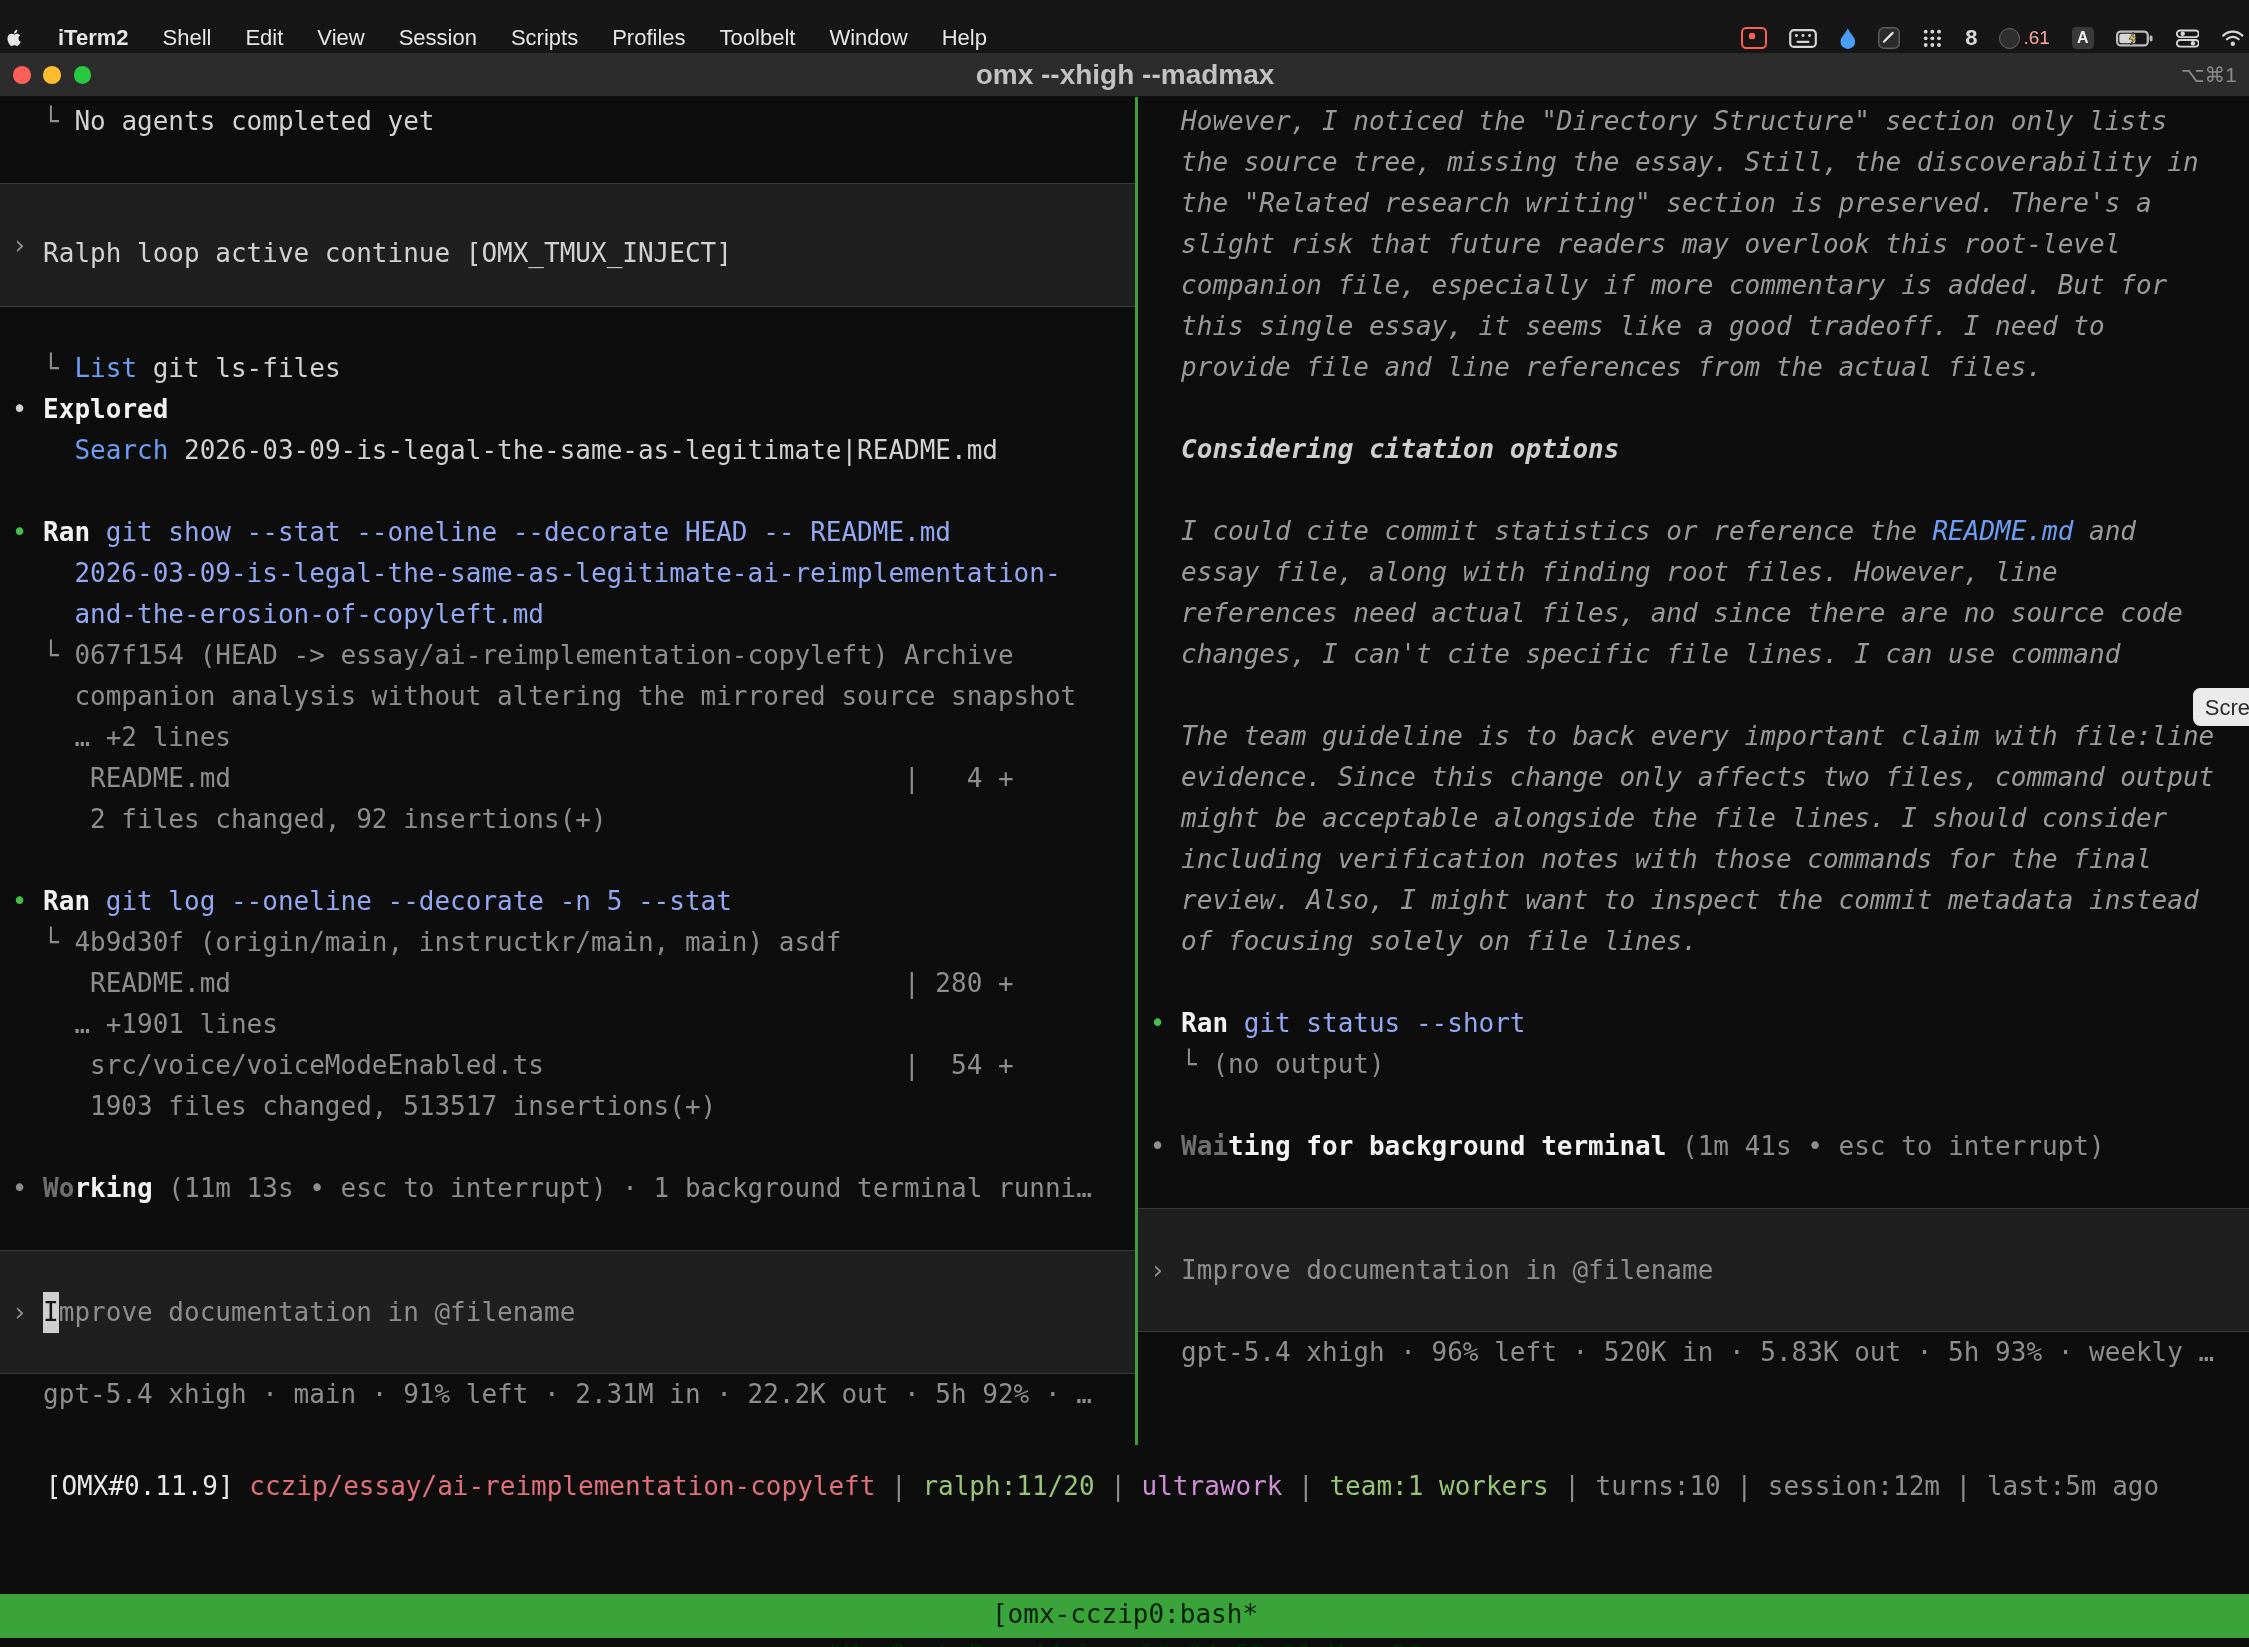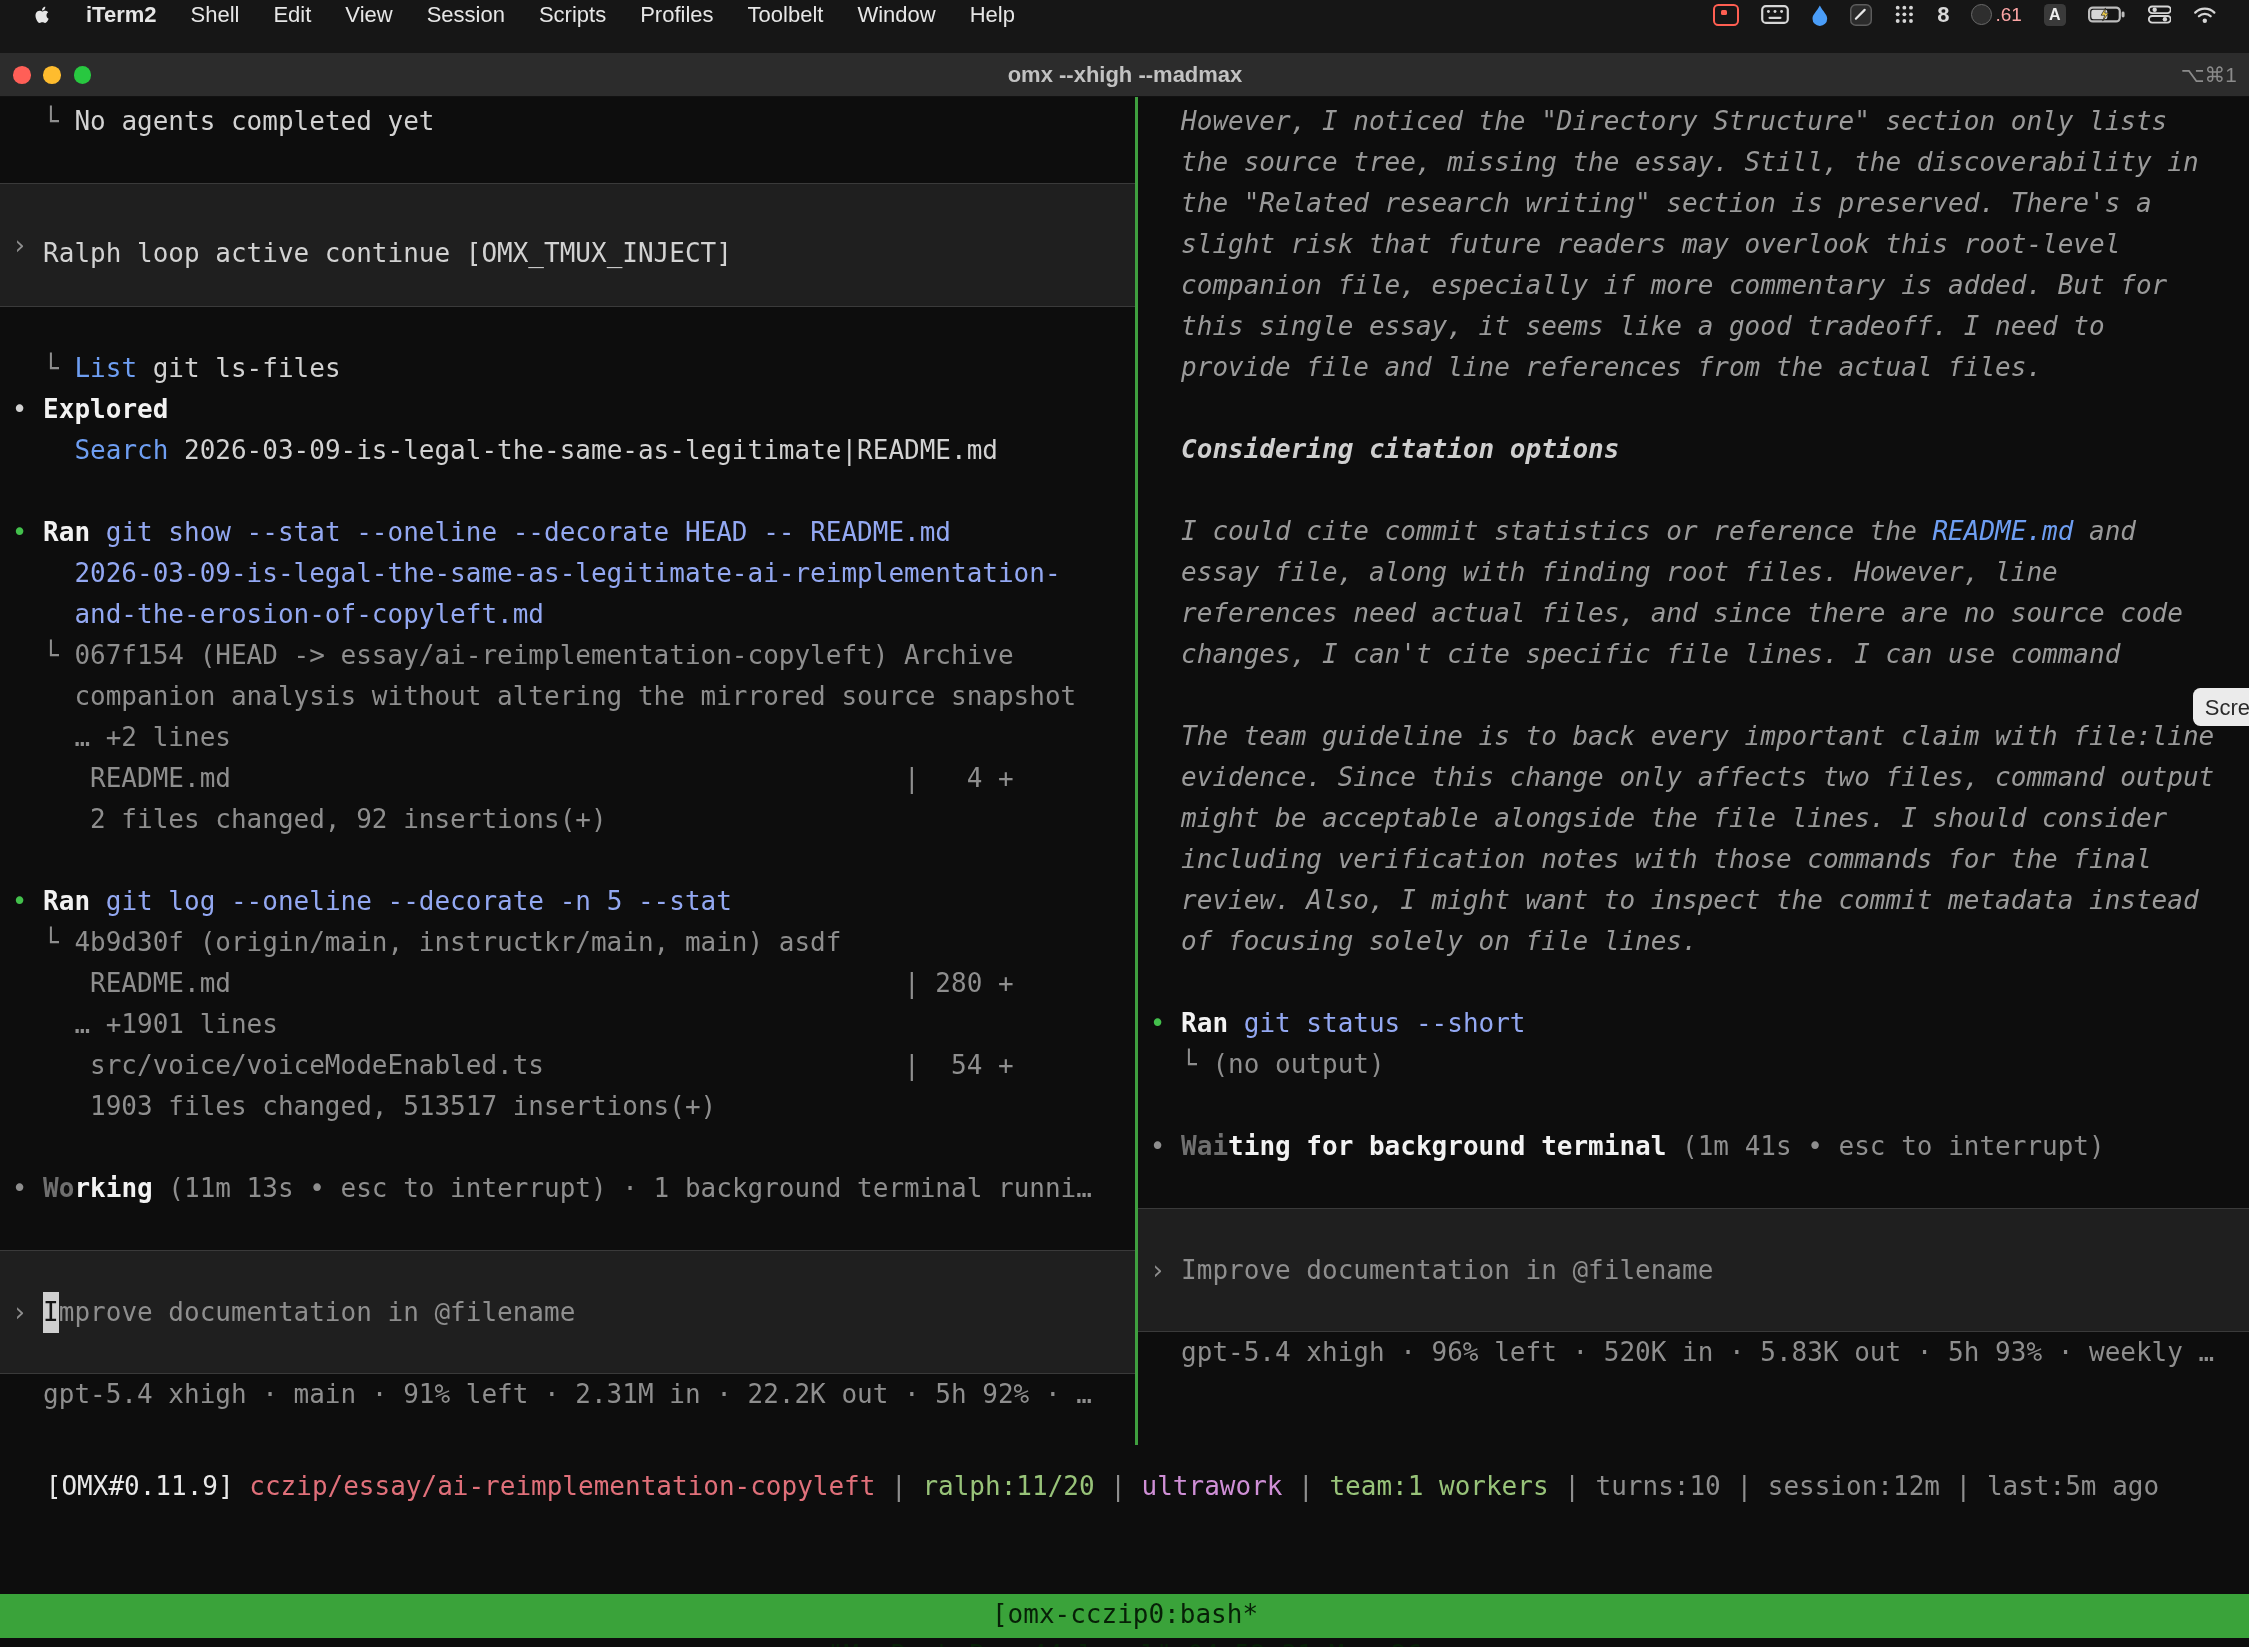--- a/index.html
+++ b/index.html
@@ -1,21 +1,21 @@
 <!DOCTYPE html>
 <html style="font-size:11.8px"><head>
 <meta charset="utf-8">
 <style>
   html,body{margin:0;padding:0;}
   body{width:2250px;height:1648px;background:#0b0b0b;overflow:hidden;position:relative;
        font-family:"DejaVu Sans Mono",monospace;}
 
   
   .menubar{position:absolute;top:0;left:0;right:0;height:53px;background:#161616;
-    display:flex;align-items:flex-start;justify-content:space-between;padding:0 33px;
+    display:flex;align-items:flex-end;justify-content:space-between;padding:0 5px;
     color:#e6e6e6;font-family:"Liberation Sans",sans-serif;font-size:22px;box-sizing:border-box;}
   .menu-left{display:flex;align-items:center;gap:34px;}
   .menu-items{display:flex;align-items:center;gap:34px;}
   .menu-item{cursor:default;}
   .menu-item.app-name{font-weight:bold;}
   .menu-right{display:flex;align-items:center;gap:22px;}
   .mb-ico{display:flex;align-items:center;justify-content:center;height:29.5px;}
   .rec-ico{width:22px;height:17.7px;border:2.2px solid #ff5f52;border-radius:5.2px;position:relative;}
   .rec-ico::after{content:"";position:absolute;left:5.9px;top:3.7px;width:5.9px;height:5.9px;background:#ff5f52;border-radius:1.5px;}
   .dark-circle{width:19px;height:19px;border-radius:50%;background:#2e2e2e;border:1.5px solid #6a6a6a;}
@@ -26,21 +26,21 @@
 
   
   .titlebar{position:absolute;top:53px;left:0;right:0;height:44px;background:#2c2c2c;
     display:flex;align-items:center;justify-content:center;
     font-family:"Liberation Sans",sans-serif;border-bottom:0.7px solid #111;box-sizing:border-box;}
   .lights{position:absolute;left:13.3px;top:13.3px;display:flex;gap:12.5px;}
   .light{width:17.7px;height:17.7px;border-radius:50%;}
   .light.red{background:#ff5f57;}
   .light.yellow{background:#febc2e;}
   .light.green{background:#28c840;}
-  .wtitle{color:#c2c2c2;font-size:22px;font-weight:bold;}
+  .wtitle{color:#c2c2c2;font-size:28px;font-weight:bold;}
   .wshortcut{position:absolute;right:13.3px;color:#8b8b8b;font-size:20.7px;}
 
   
   .term{position:absolute;top:97px;left:0;right:0;bottom:0;background:#0d0d0d;
     font-size:26px;line-height:41px;}
   .pane{position:absolute;top:0;padding-top:4.4px;box-sizing:border-box;}
   .pane-left{left:0;width:1135px;}
   .pane-right{left:1138px;right:0;}
   .divider{position:absolute;left:1135px;top:0;width:3px;height:1348px;background:#3f9f3f;}
   .trow{height:41px;white-space:pre;padding-left:11.8px;}

